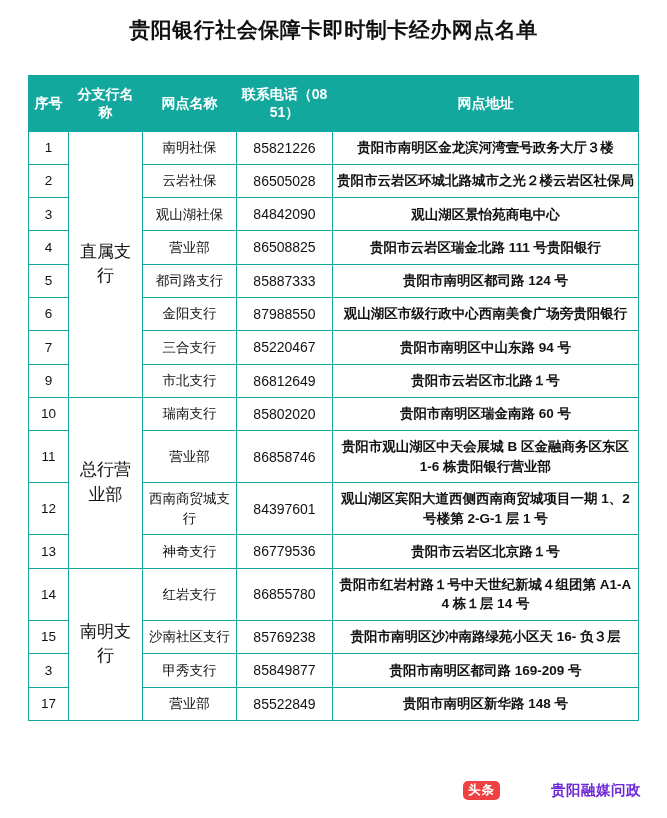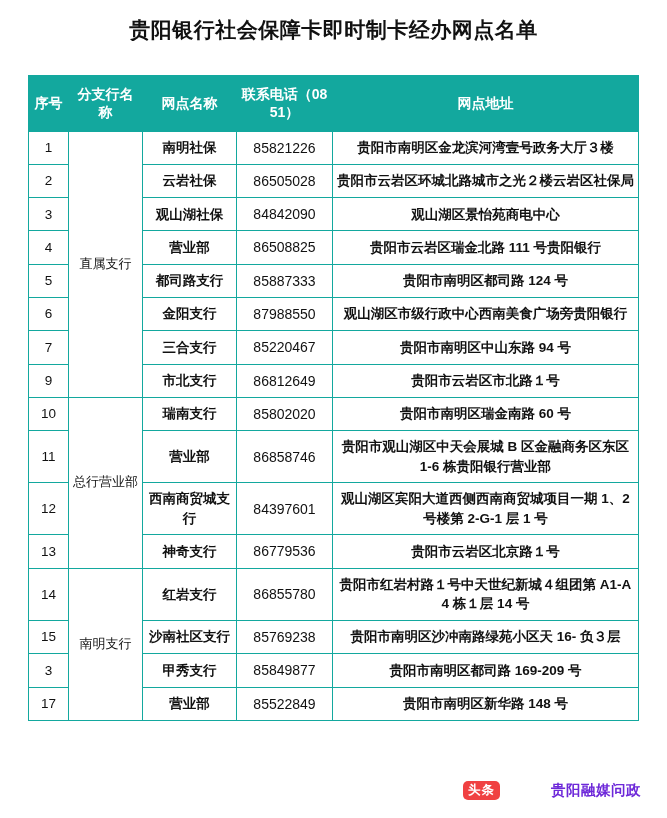--- a/index.html
+++ b/index.html
@@ -61,22 +61,22 @@
     border-color: #13a89e;
     line-height: 1.3;
   }
   .col-seq { width: 40px; }
   .col-branch { width: 74px; }
   .col-name { width: 94px; }
   .col-phone { width: 96px; }
   .col-addr { width: auto; }
 
   td.cell-seq { font-size: 13.5px; }
-  td.cell-branch { font-size: 13px; }
-  td.cell-name { font-size: 13.5px; font-weight: bold; }
+  td.cell-branch { font-size: 17px; }
+  td.cell-name { font-size: 13.5px; }
   td.cell-phone { font-size: 14px; }
   td.cell-addr { font-size: 13.5px; text-align: center; font-weight: bold; }
 
   .footer {
     position: absolute;
     left: 0;
     right: 0;
     bottom: 18px;
     display: flex;
     justify-content: flex-end;

